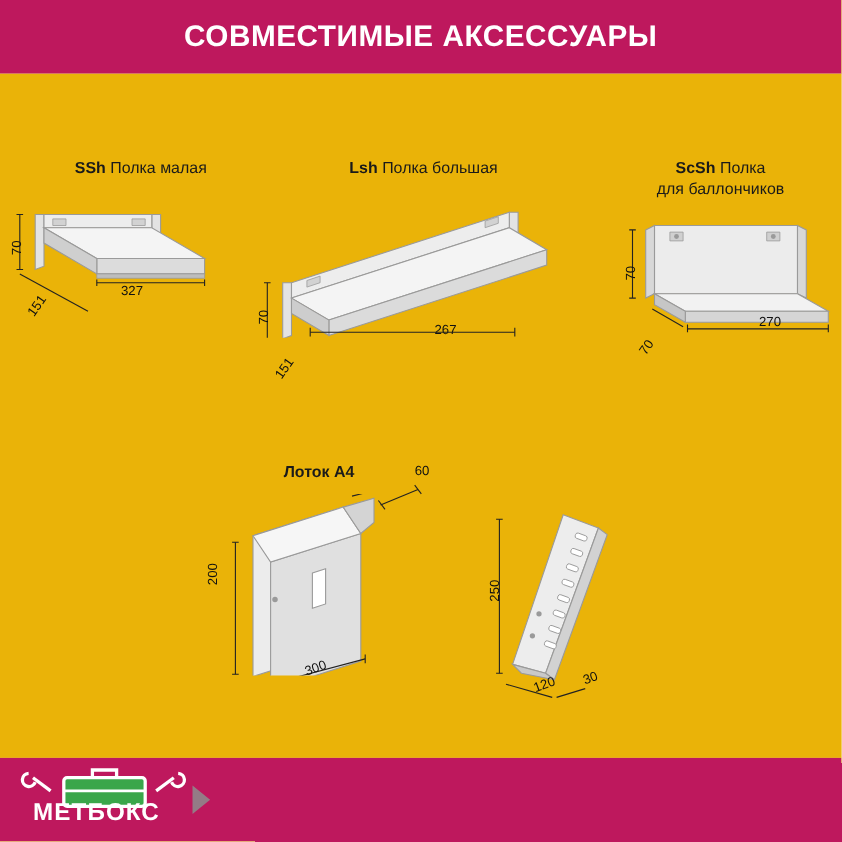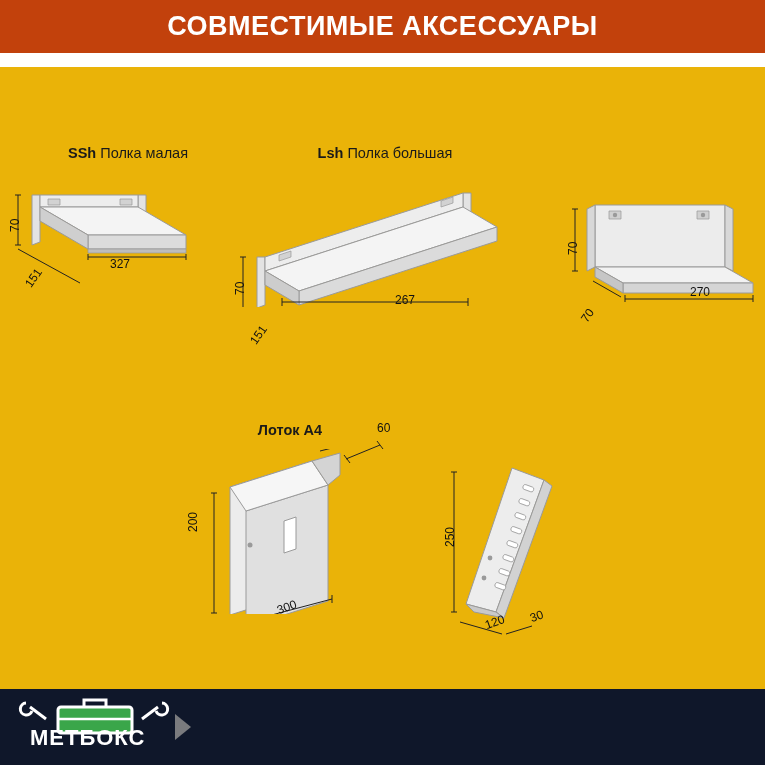--- a/index.html
+++ b/index.html
@@ -5,22 +5,22 @@
   html,body{margin:0;padding:0;}
   body{
     width:765px;height:765px;
     background:#ffffff;
     font-family:"Liberation Sans", sans-serif;
     position:relative;
     overflow:hidden;
   }
   
   .header{
-    position:absolute;left:0;top:0;width:765px;height:53px;
-    background:#c2410c;
+    position:absolute;left:0;top:0;width:765px;height:67px;
+    background:#be185d;
     display:flex;align-items:center;justify-content:center;
   }
   .header-title{
     color:#ffffff;
     font-size:27px;
     font-weight:bold;
     letter-spacing:0.5px;
     text-transform:uppercase;
     text-align:center;
   }
@@ -46,21 +46,21 @@
     color:#111111;
     font-family:"Liberation Sans", sans-serif;
   }
   .rot90{transform:rotate(-90deg);transform-origin:left top;}
   .rot-diag2{transform:rotate(-55deg);transform-origin:left top;}
   .rot-diag4{transform:rotate(-20deg);transform-origin:left top;}
 
   
   .footer{
     position:absolute;left:0;top:689px;width:765px;height:76px;
-    background:#0f172a;
+    background:#be185d;
   }
   .logo-wrap{
     position:absolute;left:12px;top:8px;width:170px;height:60px;
   }
   .logo-text{
     position:absolute;left:18px;top:28px;
     color:#ffffff;font-size:22px;font-weight:bold;letter-spacing:1px;
     font-family:"Liberation Sans", sans-serif;
   }
   
@@ -140,20 +140,26 @@
   </svg>
   <div class="dim rot90" style="left:233px;top:228px;">70</div>
   <div class="dim rot-diag2" style="left:247px;top:272px;">151</div>
   <div class="dim" style="left:395px;top:226px;">267</div>
   <svg class="draw" style="left:280px;top:228px;" width="190" height="14" viewBox="0 0 190 14">
     <line x1="2" y1="7" x2="188" y2="7" stroke="#222" stroke-width="1"></line>
     <line x1="2" y1="3" x2="2" y2="11" stroke="#222" stroke-width="1"></line>
     <line x1="188" y1="3" x2="188" y2="11" stroke="#222" stroke-width="1"></line>
   </svg>
 
+  <div class="item" style="left:560px;top:58px;width:190px;">
+    <div class="item-label" style="width:190px;">
+      <b>ScSh</b><span> Полка
+для баллончиков</span>
+    </div>
+  </div>
   <svg class="draw" style="left:565px;top:120px;" width="195" height="115" viewBox="0 0 195 115">
 
     <polygon points="30,18 160,18 160,80 30,80" fill="#ececec" stroke="#9a9a9a" stroke-width="1"></polygon>
 
     <polygon points="22,22 30,18 30,80 22,84" fill="#d8d8d8" stroke="#9a9a9a" stroke-width="1"></polygon>
     <polygon points="160,18 168,22 168,84 160,80" fill="#d8d8d8" stroke="#9a9a9a" stroke-width="1"></polygon>
 
     <polygon points="30,80 160,80 188,96 58,96" fill="#f2f2f2" stroke="#9a9a9a" stroke-width="1"></polygon>
     <polygon points="58,96 188,96 188,106 58,106" fill="#d5d5d5" stroke="#9a9a9a" stroke-width="1"></polygon>
     <polygon points="30,80 58,96 58,106 30,90" fill="#c6c6c6" stroke="#9a9a9a" stroke-width="1"></polygon>

